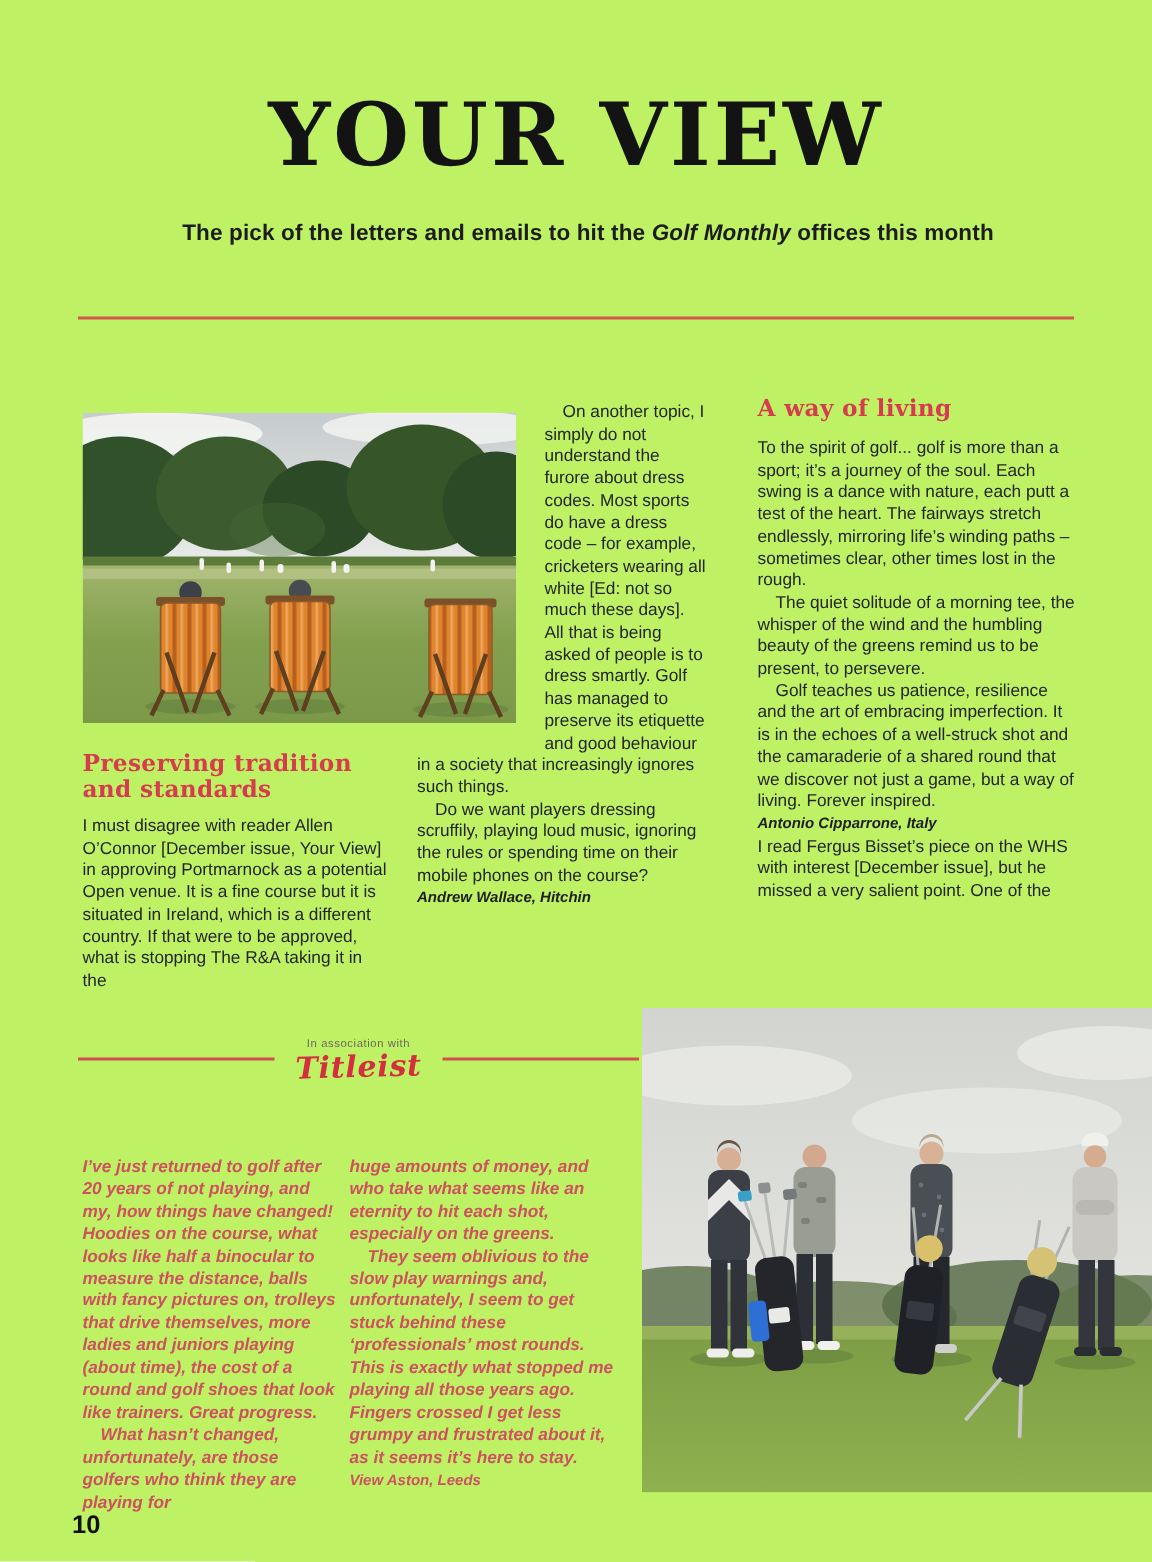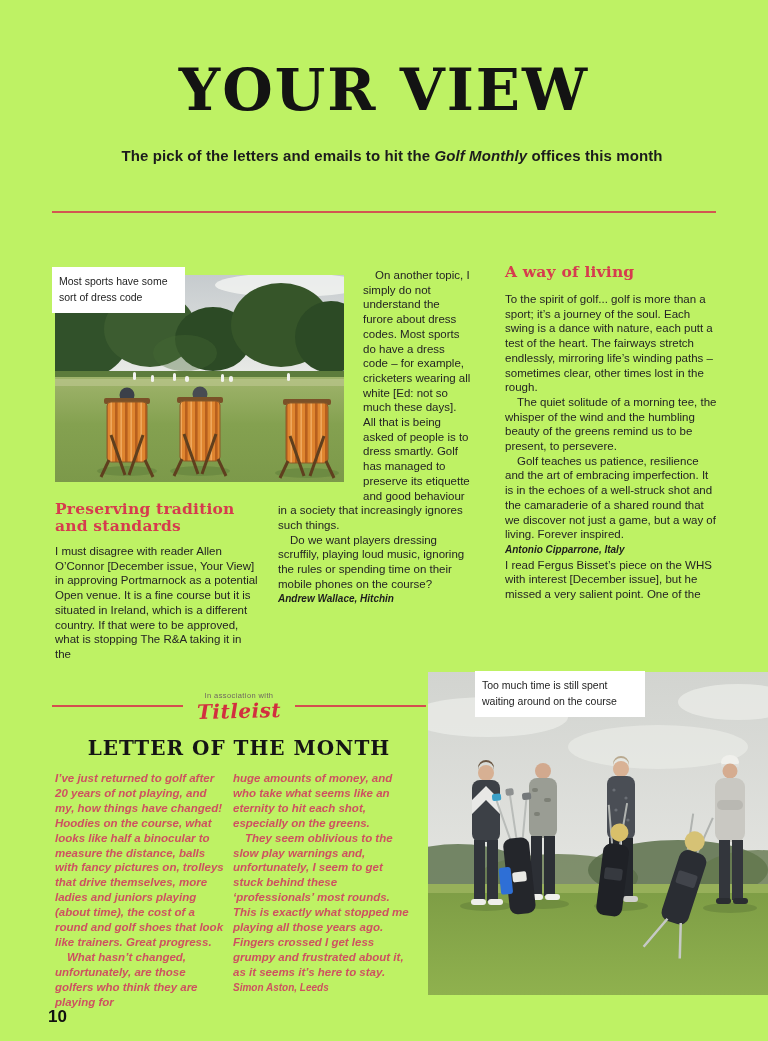--- a/index.html
+++ b/index.html
@@ -147,21 +147,20 @@
       </g>
 
       <g>
         <ellipse cx="252" cy="198" rx="32" ry="5" fill="#66853e" opacity="0.7"></ellipse>
         <rect x="228" y="124" width="48" height="6" rx="2" fill="#7a5128"></rect>
         <rect x="231" y="128" width="42" height="60" rx="4" fill="url(#deck)" stroke="#8a5a28" stroke-width="1"></rect>
         <path d="M233 186 L225 203 M271 186 L279 203 M235 161 L249 201 M269 161 L255 201" stroke="#5f3f1e" stroke-width="3" fill="none"></path>
       </g>
     </svg>
   </div>
-  <div class="caption-box caption-cricket">Most sports have some sort of dress code</div>
 
   <div class="col-left bodytext">
     <h3 class="letter-head">Preserving tradition and standards</h3>
     <p>I must disagree with reader Allen O’Connor [December issue, Your View] in approving Portmarnock as a potential Open venue. It is a fine course but it is situated in Ireland, which is a different country. If that were to be approved, what is stopping The R&amp;A taking it in the</p>
   </div>
 
   <div class="col-mid bodytext">
     <div class="wrap-spacer"></div>
     <p class="indent">On another topic, I simply do not understand the furore about dress codes. Most sports do have a dress code – for example, cricketers wearing all white [Ed: not so much these days]. All that is being asked of people is to dress smartly. Golf has managed to preserve its etiquette and good behaviour in a society that increasingly ignores such things.</p>
     <p class="indent">Do we want players dressing scruffily, playing loud music, ignoring the rules or spending time on their mobile phones on the course?</p>
@@ -179,30 +178,29 @@
 
   <div class="assoc-row">
     <div class="assoc-line"></div>
     <div class="assoc-center">
       <span class="assoc-label">In association with</span>
       <span class="assoc-brand">Titleist</span>
     </div>
     <div class="assoc-line"></div>
   </div>
 
-  <div class="lom-heading">LETTER OF THE MONTH</div>
 
   <div class="lom-col lom-col1">
     <p>I’ve just returned to golf after 20 years of not playing, and my, how things have changed! Hoodies on the course, what looks like half a binocular to measure the distance, balls with fancy pictures on, trolleys that drive themselves, more ladies and juniors playing (about time), the cost of a round and golf shoes that look like trainers. Great progress.</p>
     <p class="indent">What hasn’t changed, unfortunately, are those golfers who think they are playing for</p>
   </div>
   <div class="lom-col lom-col2">
     <p>huge amounts of money, and who take what seems like an eternity to hit each shot, especially on the greens.</p>
     <p class="indent">They seem oblivious to the slow play warnings and, unfortunately, I seem to get stuck behind these ‘professionals’ most rounds. This is exactly what stopped me playing all those years ago. Fingers crossed I get less grumpy and frustrated about it, as it seems it’s here to stay.</p>
-    <div class="signature">Simon Aston, Leeds</div>
+    <div class="signature">View Aston, Leeds</div>
   </div>
 
   <div class="photo photo-golfers">
     <svg viewBox="0 0 340 323" preserveAspectRatio="none">
       <defs>
         <linearGradient id="sky2" x1="0" y1="0" x2="0" y2="1">
           <stop offset="0" stop-color="#d2d4d0"></stop>
             <stop offset="1" stop-color="#e4e5e1"></stop>
         </linearGradient>
         <linearGradient id="grass2" x1="0" y1="0" x2="0" y2="1">
@@ -286,17 +284,16 @@
       </g>
       <g transform="rotate(18 255 215)">
         <path d="M248 178 L242 142 M258 178 L262 140" stroke="#b0b3b0" stroke-width="2" fill="none"></path>
         <circle cx="252" cy="168" r="10" fill="#d6c275"></circle>
         <rect x="242" y="178" width="28" height="74" rx="9" fill="#2a2d33"></rect>
         <path d="M250 250 L236 284 M264 250 L274 284" stroke="#c6c9c6" stroke-width="2.5" fill="none"></path>
         <rect x="246" y="200" width="20" height="13" rx="2" fill="#41444b"></rect>
       </g>
     </svg>
   </div>
-  <div class="caption-box caption-golfers">Too much time is still spent waiting around on the course</div>
 
   <div class="page-number">10</div>
 
 </div>
 
 </body></html>

